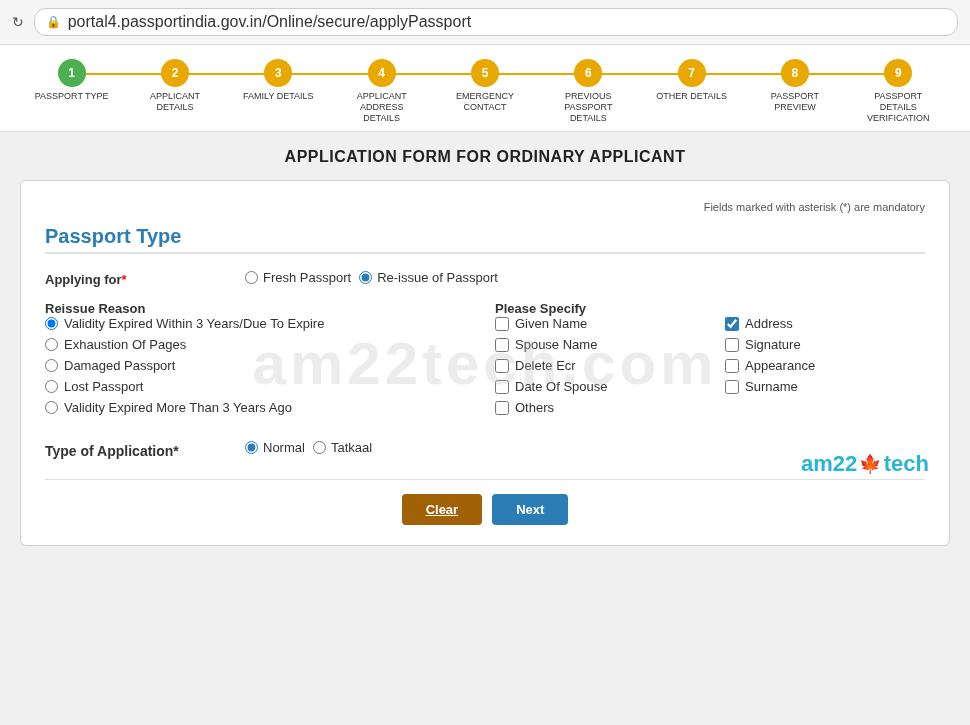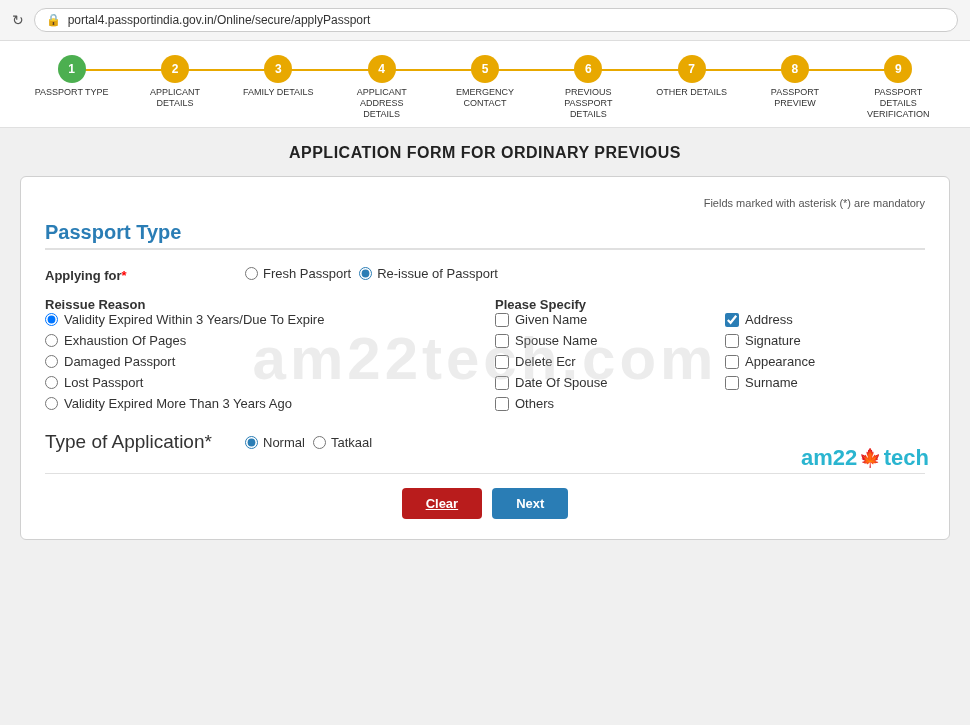--- a/index.html
+++ b/index.html
@@ -28,21 +28,21 @@
       flex: 1;
       background: #fff;
       border: 1px solid #ccc;
       border-radius: 12px;
       padding: 4px 12px;
       display: flex;
       align-items: center;
       gap: 6px;
     }
     .lock-icon { color: #555; font-size: 12px; }
-    .url-text { font-size: 12px; color: #333; }
+    .url-text { font-size: 16px; color: #333; }
 
     
     .progress-bar {
       background: #fff;
       padding: 14px 20px 8px;
       border-bottom: 1px solid #e0e0e0;
     }
     .steps-container {
       display: flex;
       align-items: flex-start;
@@ -198,22 +198,23 @@
     .specify-col { flex: 1; }
 
     
     .type-row {
       display: flex;
       align-items: center;
       margin-bottom: 14px;
     }
     .type-label {
       width: 200px;
-      font-weight: normal;
-      font-size: 19px;
+      font-weight: bold;
+      font-size: 14px;
+      margin-top: 8px;
     }
 
     
     .watermark {
       position: absolute;
       top: 50%;
       left: 50%;
       transform: translate(-50%, -50%);
       font-size: 60px;
       color: rgba(180, 180, 180, 0.25);
@@ -227,21 +228,21 @@
     
     .button-row {
       display: flex;
       justify-content: center;
       gap: 10px;
       margin-top: 20px;
       padding-top: 14px;
       border-top: 1px solid #e0e0e0;
     }
     .btn-clear {
-      background: #b91c1c;
+      background: #a16207;
       color: #fff;
       border: none;
       padding: 8px 24px;
       border-radius: 4px;
       font-size: 13px;
       cursor: pointer;
       font-weight: bold;
       text-decoration: underline;
     }
     .btn-next {
@@ -317,21 +318,21 @@
       <div class="step-label">PASSPORT PREVIEW</div>
     </div>
     <div class="step">
       <div class="step-circle active">9</div>
       <div class="step-label">PASSPORT DETAILS VERIFICATION</div>
     </div>
   </div>
 </div>
 
 <div class="main-content">
-  <div class="page-title">APPLICATION FORM FOR ORDINARY PREVIOUS</div>
+  <div class="page-title">APPLICATION FORM FOR ORDINARY APPLICANT</div>
 
   <div class="form-card">
     <div class="watermark">am22tech.com</div>
 
     <div class="mandatory-note">Fields marked with asterisk (*) are mandatory</div>
 
     <div class="section-title">Passport Type</div>
     <hr class="section-divider">
 
     <div class="form-row">

